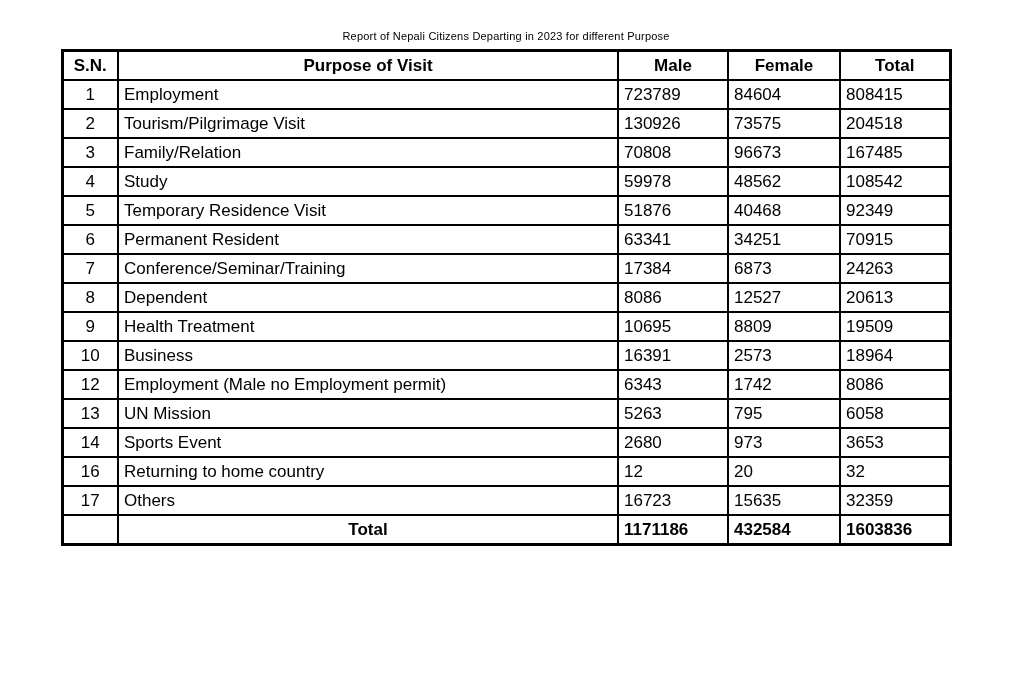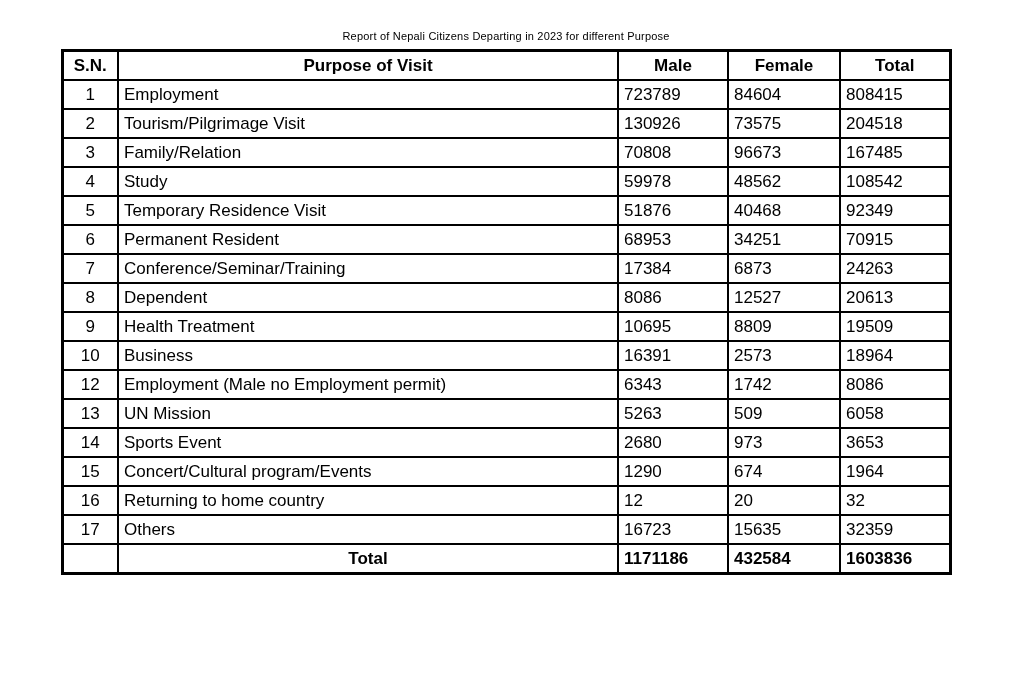--- a/index.html
+++ b/index.html
@@ -122,21 +122,21 @@
         <tr>
           <td class="sn-cell">5</td>
           <td class="purpose-cell">Temporary Residence Visit</td>
           <td class="num-cell">51876</td>
           <td class="num-cell">40468</td>
           <td class="num-cell">92349</td>
         </tr>
         <tr>
           <td class="sn-cell">6</td>
           <td class="purpose-cell">Permanent Resident</td>
-          <td class="num-cell">68953</td>
+          <td class="num-cell">63341</td>
           <td class="num-cell">34251</td>
           <td class="num-cell">70915</td>
         </tr>
         <tr>
           <td class="sn-cell">7</td>
           <td class="purpose-cell">Conference/Seminar/Training</td>
           <td class="num-cell">17384</td>
           <td class="num-cell">6873</td>
           <td class="num-cell">24263</td>
         </tr>
@@ -165,36 +165,29 @@
           <td class="sn-cell">12</td>
           <td class="purpose-cell">Employment (Male no Employment permit)</td>
           <td class="num-cell">6343</td>
           <td class="num-cell">1742</td>
           <td class="num-cell">8086</td>
         </tr>
         <tr>
           <td class="sn-cell">13</td>
           <td class="purpose-cell">UN Mission</td>
           <td class="num-cell">5263</td>
-          <td class="num-cell">509</td>
+          <td class="num-cell">795</td>
           <td class="num-cell">6058</td>
         </tr>
         <tr>
           <td class="sn-cell">14</td>
           <td class="purpose-cell">Sports Event</td>
           <td class="num-cell">2680</td>
           <td class="num-cell">973</td>
           <td class="num-cell">3653</td>
-        </tr>
-        <tr>
-          <td class="sn-cell">15</td>
-          <td class="purpose-cell">Concert/Cultural program/Events</td>
-          <td class="num-cell">1290</td>
-          <td class="num-cell">674</td>
-          <td class="num-cell">1964</td>
         </tr>
         <tr>
           <td class="sn-cell">16</td>
           <td class="purpose-cell">Returning to home country</td>
           <td class="num-cell">12</td>
           <td class="num-cell">20</td>
           <td class="num-cell">32</td>
         </tr>
         <tr>
           <td class="sn-cell">17</td>

